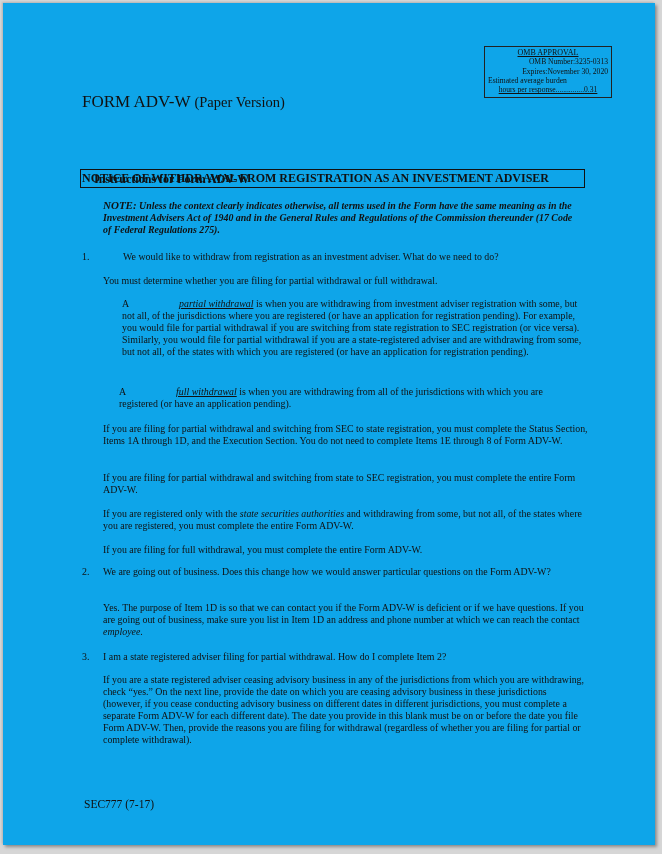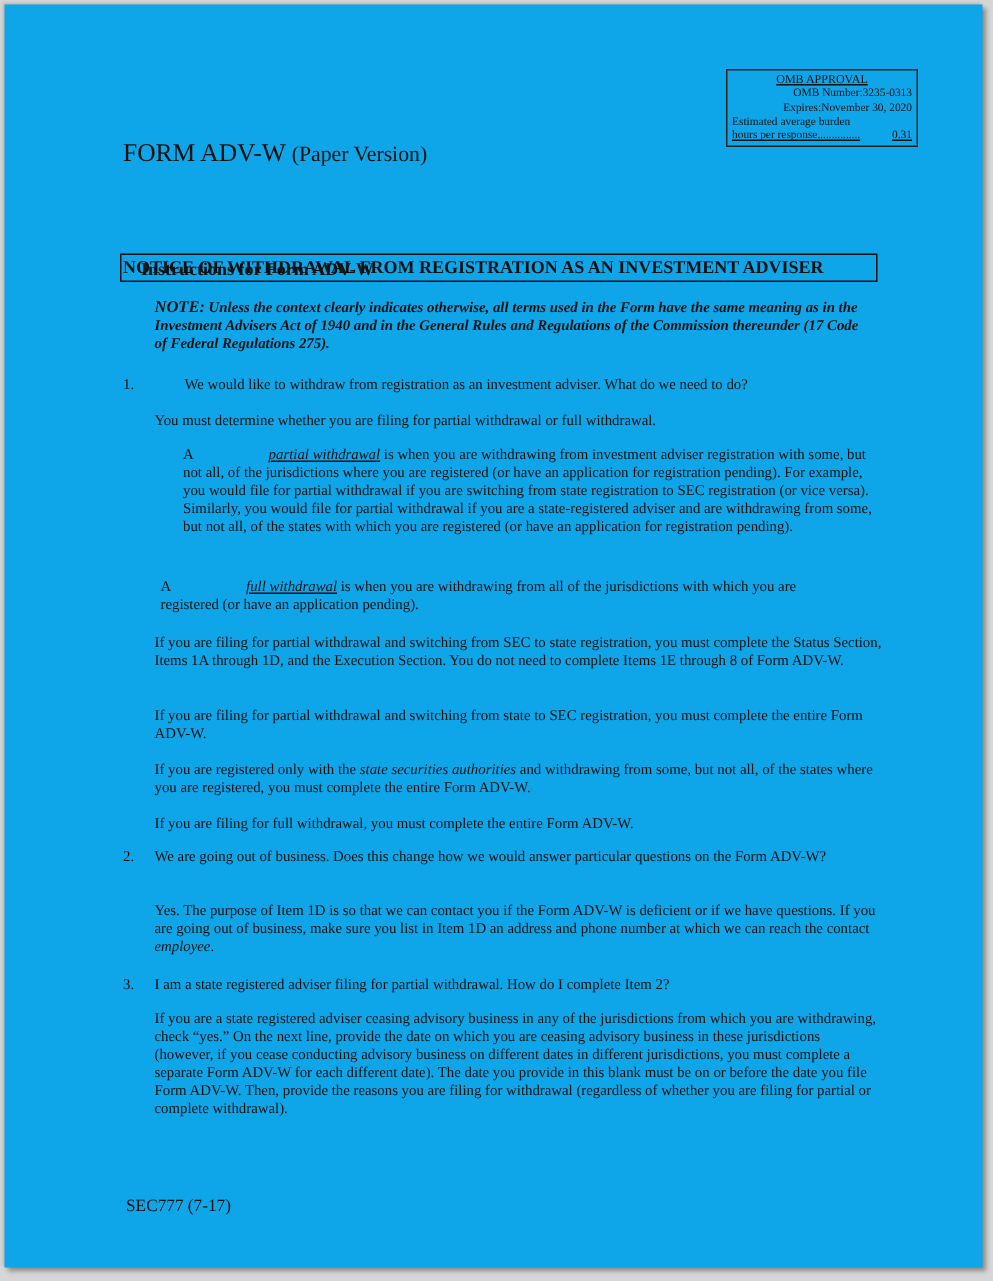--- a/index.html
+++ b/index.html
@@ -41,21 +41,21 @@
       text-decoration: underline;
       font-size: 8px;
     }
     .omb-row {
       display: flex;
       justify-content: flex-end;
     }
     .omb-last {
       text-decoration: underline;
       display: flex;
-      justify-content: space-between;
+      justify-content: center;
     }
     .form-title {
       position: absolute;
       left: 79px;
       top: 89px;
       font-size: 17px;
       font-weight: normal;
       white-space: nowrap;
     }
     .form-title .sub {
@@ -162,21 +162,21 @@
     </div>
 
     <span class="num" style="left:79px; top:248px;">1.</span>
     <div class="para" style="left:100px; top:248px; width:480px;margin-left:20px;">We would like to withdraw from registration as an investment adviser.  What do we need to do?</div>
     <div class="para" style="left:100px; top:272px; width:480px;">You must determine whether you are filing for partial withdrawal or full withdrawal.</div>
 
     <div class="para" style="left:119px; top:295px; width:466px;">
       <span>A </span><span class="u-i">partial withdrawal</span><span> is when you are withdrawing from investment adviser registration with some, but not all, of the jurisdictions where you are registered (or have an application for registration pending).  For example, you would file for partial withdrawal if you are switching from state registration to SEC registration (or vice versa).  Similarly, you would file for partial withdrawal if you are a state-registered adviser and are withdrawing from some, but not all, of the states with which you are registered (or have an application for registration pending).</span>
     </div>
 
-    <div class="para" style="left:104px; top:383px; width:440px;">
+    <div class="para" style="left:116px; top:383px; width:440px;">
       <span>A </span><span class="u-i">full withdrawal</span><span> is when you are withdrawing from all of the jurisdictions with which you are registered (or have an application pending).</span>
     </div>
 
     <div class="para" style="left:100px; top:420px; width:485px;">If you are filing for partial withdrawal and switching from SEC to state registration, you must complete the Status Section, Items 1A through 1D, and the Execution Section.  You do not need to complete Items 1E through 8 of Form ADV-W.</div>
     <div class="para" style="left:100px; top:469px; width:485px;">If you are filing for partial withdrawal and switching from state to SEC registration, you must complete the entire Form ADV-W.</div>
 
     <div class="para" style="left:100px; top:505px; width:485px;">
       <span>If you are registered only with the </span><span class="i">state securities authorities</span><span> and withdrawing from some, but not all, of the states where you are registered, you must complete the entire Form ADV-W.</span>
     </div>
 

